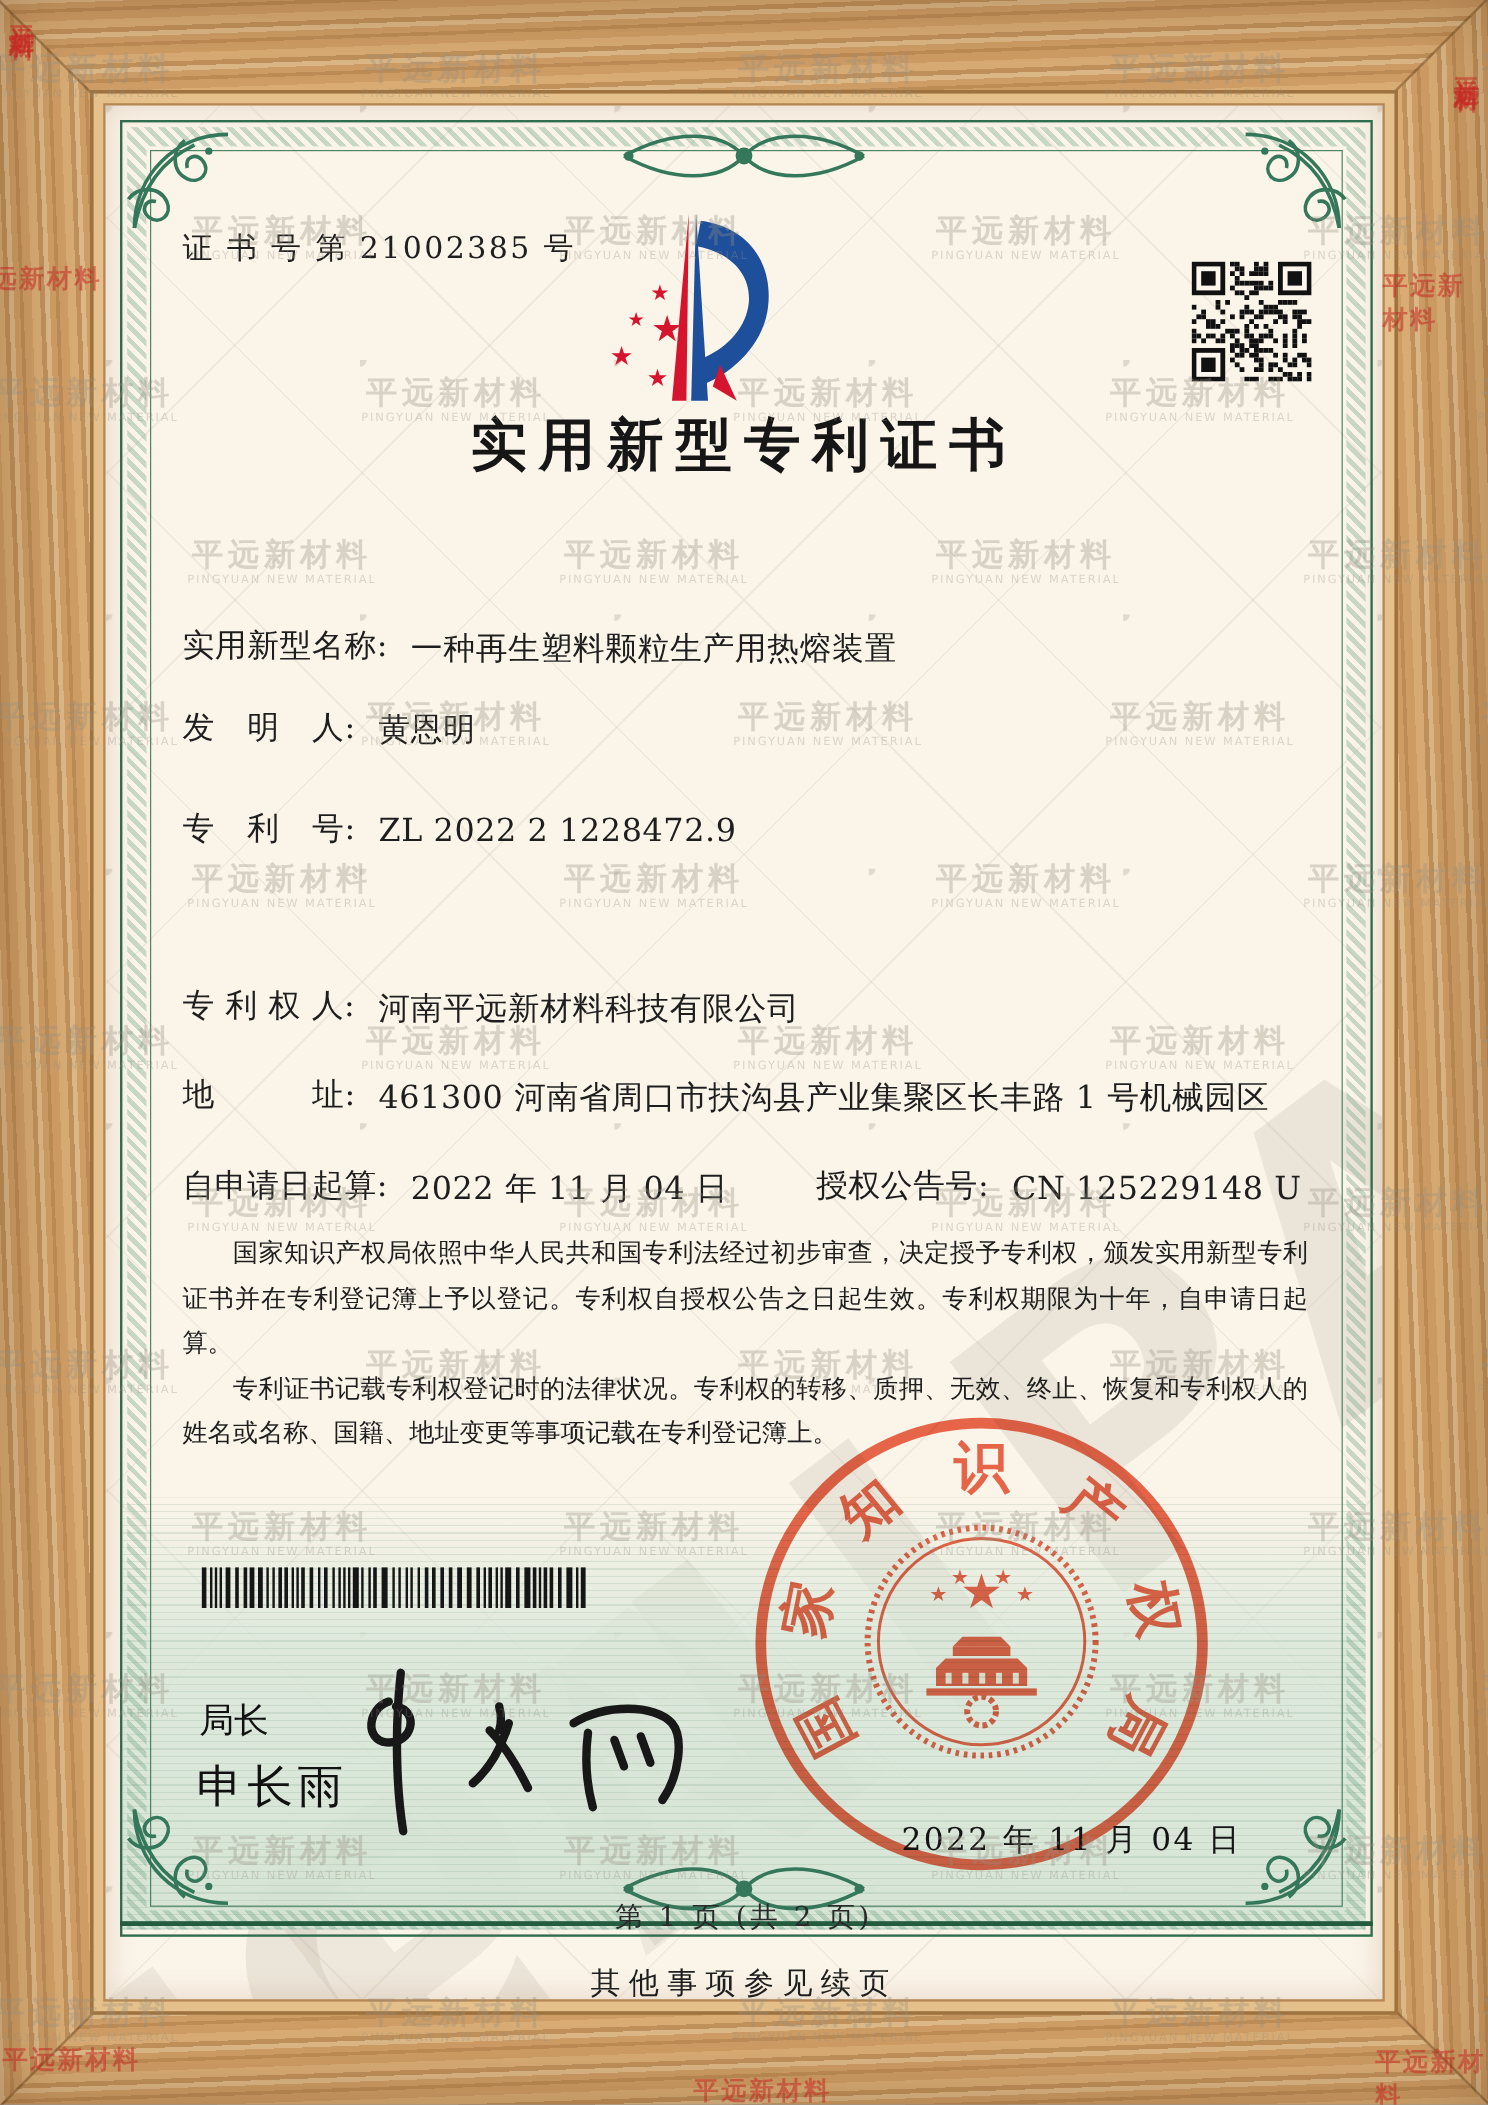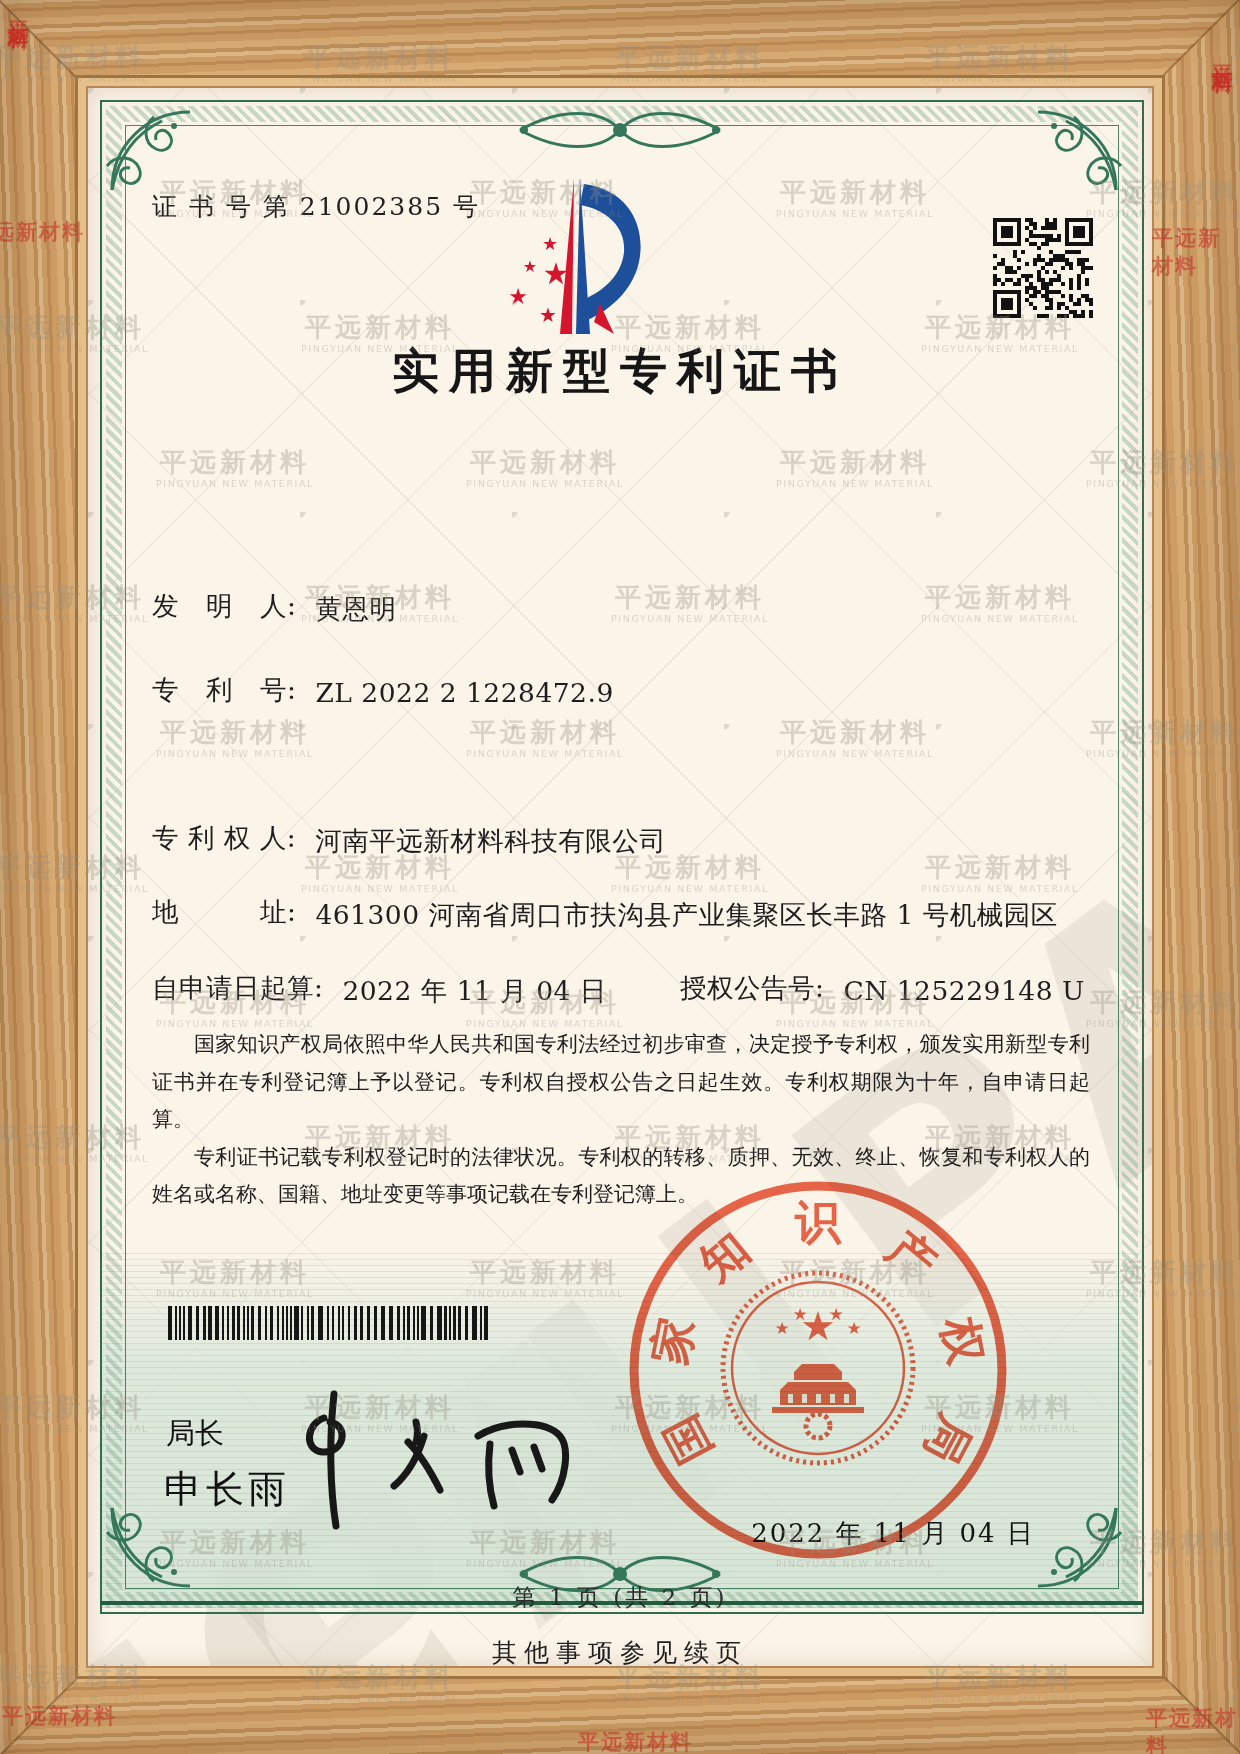--- a/index.html
+++ b/index.html
@@ -347,20 +347,24 @@
         <rect x="72" y="0" width="28" height="28" fill="#111"></rect>
         <rect x="76" y="4" width="20" height="20" fill="#fdf6ec"></rect>
         <rect x="80" y="8" width="12" height="12" fill="#111"></rect>
         <rect x="0" y="72" width="28" height="28" fill="#111"></rect>
         <rect x="4" y="76" width="20" height="20" fill="#fdf6ec"></rect>
         <rect x="8" y="80" width="12" height="12" fill="#111"></rect>
       </svg>
 
     <div class="abs title">实用新型专利证书</div>
 
+    <div class="abs row" style="top:432px">
+      <span class="lbl">实用新型名称:</span>
+      <span class="val">一种再生塑料颗粒生产用热熔装置</span>
+    </div>
     <div class="abs row" style="top:500px">
       <span class="lbl">发　明　人:</span>
       <span class="val">黄恩明</span>
     </div>
     <div class="abs row" style="top:584px">
       <span class="lbl">专　利　号:</span>
       <span class="val">ZL 2022 2 1228472.9</span>
     </div>
     <div class="abs row" style="top:732px">
       <span class="lbl">专 利 权 人:</span>

